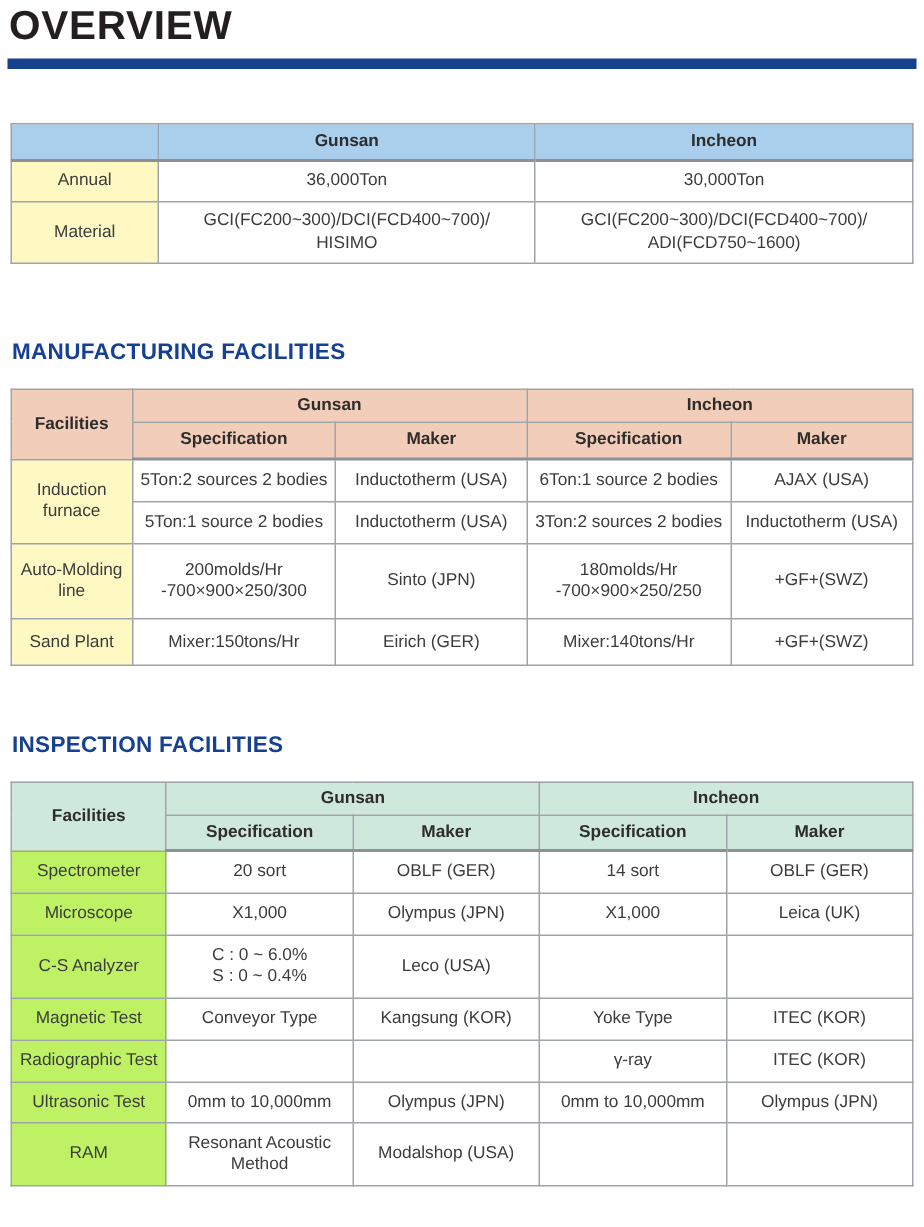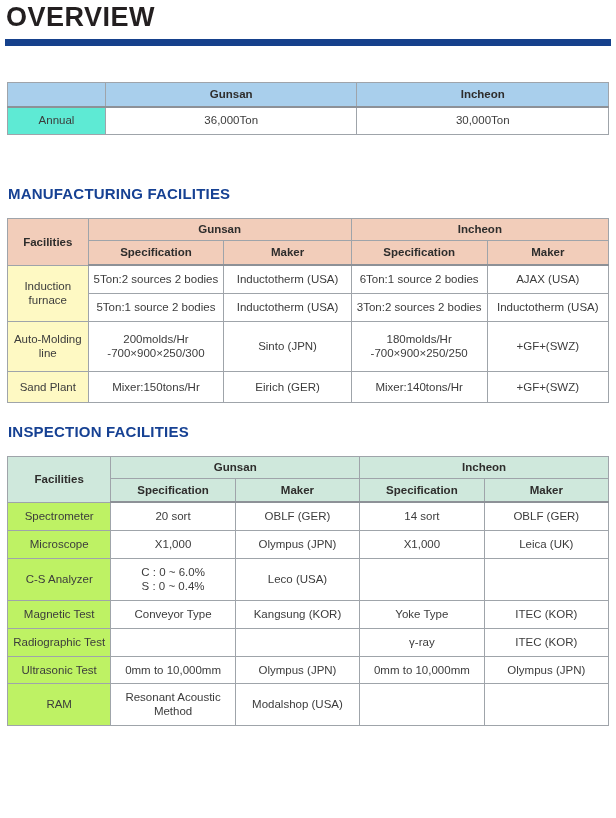--- a/index.html
+++ b/index.html
@@ -27,21 +27,21 @@
   }
   
   .section-heading{
     font-size:15px;
     font-weight:bold;
     color:#164193;
     margin:0 0 0 8px;
     letter-spacing:0.2px;
   }
   .mh{margin-top:50px;margin-bottom:16px;}
-  .ih{margin-top:20px;margin-bottom:16px;}
+  .ih{margin-top:44px;margin-bottom:16px;}
   
   table.t{
     width:602px;
     margin-left:7px;
     border-collapse:collapse;
     table-layout:fixed;
     font-size:11.5px;
     line-height:1.3;
   }
   table.t1{margin-top:36px;}
@@ -52,21 +52,21 @@
     padding:3px 4px;
     font-weight:normal;
     white-space:pre-line;
     word-wrap:break-word;
   }
   table.t thead th{font-weight:bold;color:#2e2d2c;}
   table.t thead tr.last-head th{border-bottom:2px solid #8d9197;}
   table.t tbody th{font-weight:normal;color:#3c3c3c;}
   
   .t1 thead th{background:#a9cfec;}
-  .t1 tbody th{background:#5eead4;}
+  .t1 tbody th{background:#fef9c3;}
   .h24{height:24px;}
   .h28{height:28px;}
   .h31{height:31px;}
   .h27{height:27px;}
   .h22{height:22px;}
   .h21{height:21px;}
   .h25{height:25px;}
   .h42{height:42px;}
   .h41{height:41px;}
   .h50{height:50px;}
@@ -96,20 +96,27 @@
         <th></th>
         <th>Gunsan</th>
         <th>Incheon</th>
       </tr>
     </thead>
     <tbody>
       <tr class="h28">
         <th>Annual</th>
         <td>36,000Ton</td>
         <td>30,000Ton</td>
+      </tr>
+      <tr class="h41">
+        <th>Material</th>
+        <td>GCI(FC200~300)/DCI(FCD400~700)/
+HISIMO</td>
+        <td>GCI(FC200~300)/DCI(FCD400~700)/
+ADI(FCD750~1600)</td>
       </tr>
     </tbody>
   </table>
 
   <h2 class="section-heading mh">MANUFACTURING FACILITIES</h2>
 
   <table class="t t2">
     <colgroup>
         <col style="width:13.4%">
         <col style="width:22.6%">

